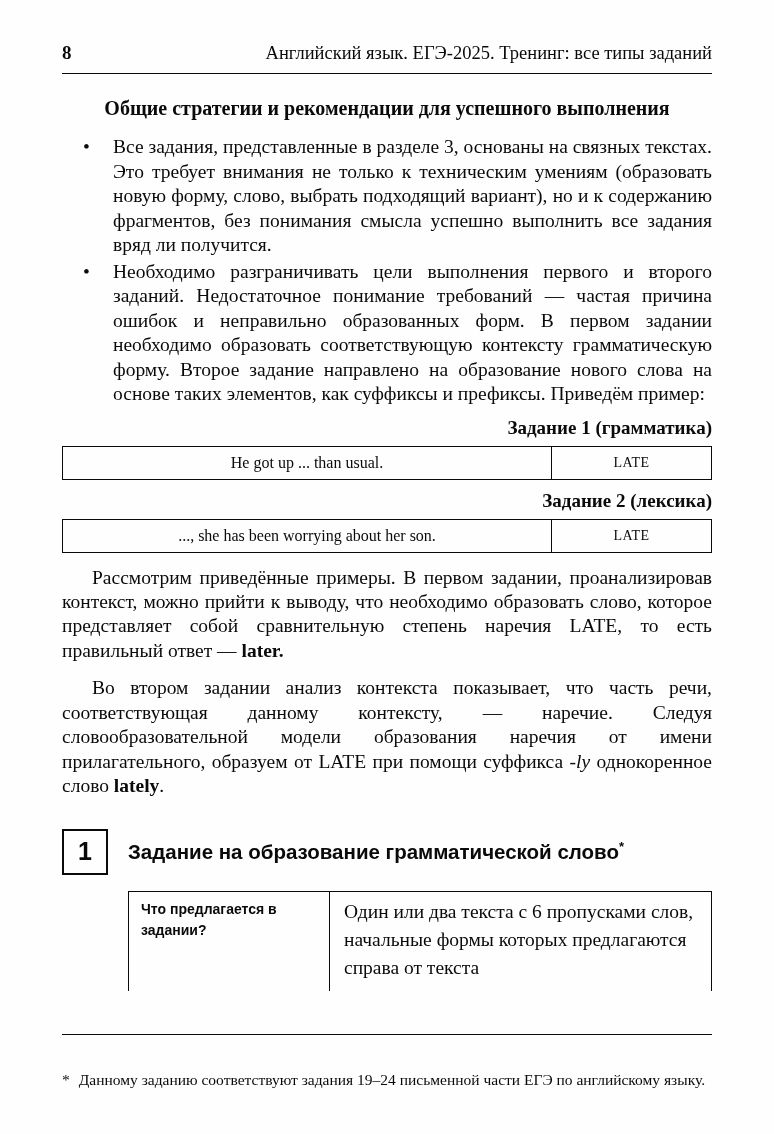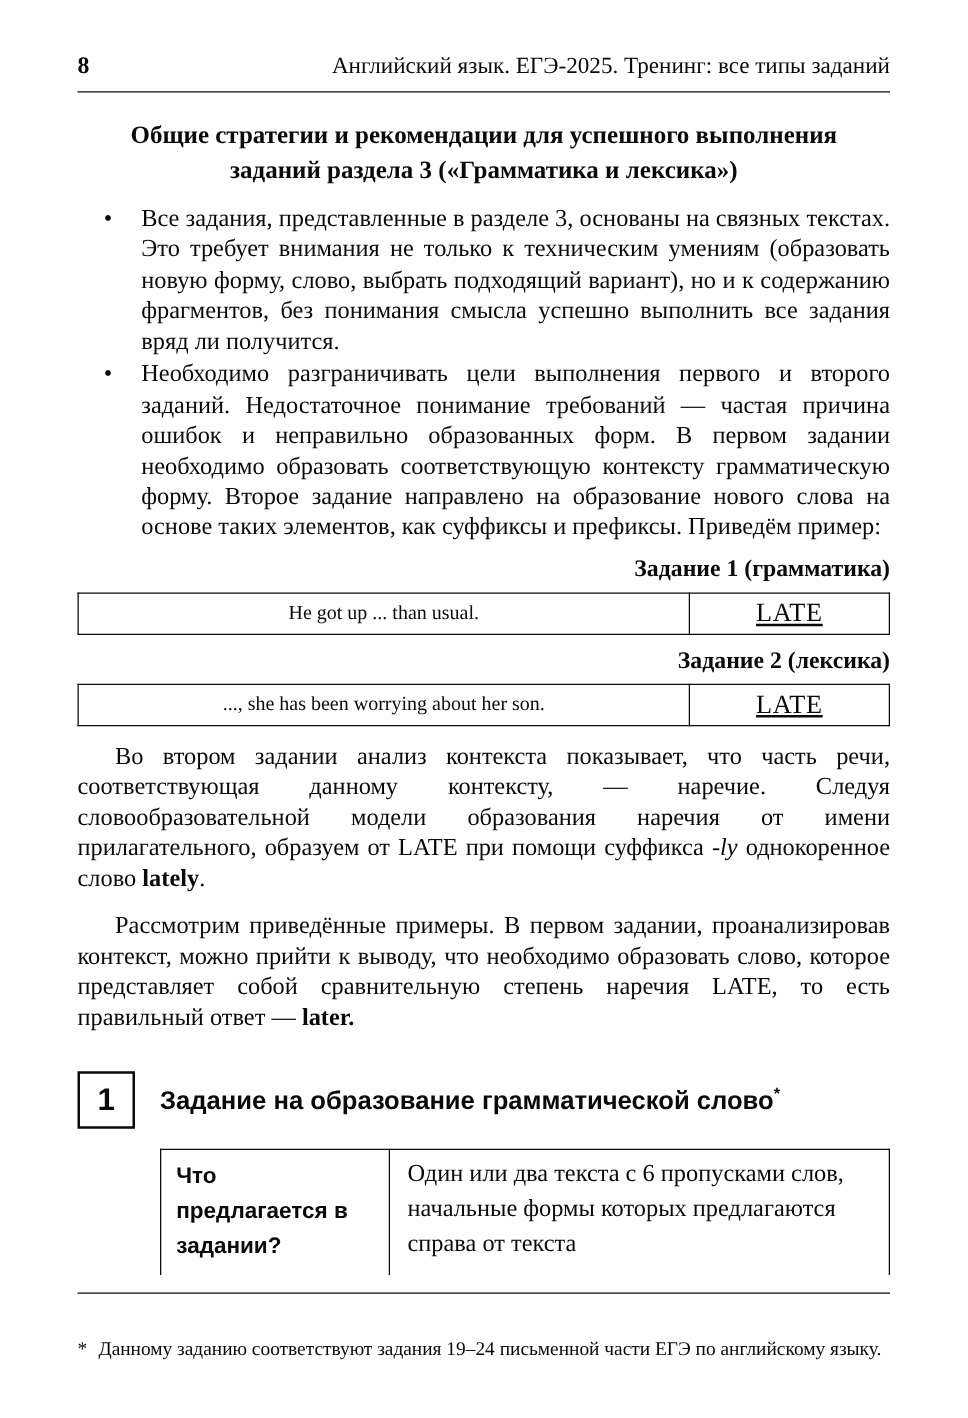--- a/index.html
+++ b/index.html
@@ -60,21 +60,21 @@
     margin-top:7px;
   }
   table.ex-table td {
     border:1.2px solid #0a0a0a;
     height:33px;
     text-align:center;
     vertical-align:middle;
     font-size:16px;
     padding:2px 6px;
   }
-  table.ex-table td.ex-answer { width:160px; font-size:21px; letter-spacing:0.5px;text-decoration:underline; }
+  table.ex-table td.ex-answer { width:160px; font-size:14px; letter-spacing:0.5px; }
 
   
   .body-par {
     margin-top:13px;
     text-align:justify;
     text-indent:30px;
     font-size:19.5px;
     line-height:1.255;
   }
   .body-par b { font-weight:bold; }
@@ -107,24 +107,24 @@
     margin-top:16px;
     margin-left:66px;
     width:calc(100% - 66px);
   }
   table.task-table td {
     border:1.3px solid #0a0a0a;
     border-bottom:none;
     vertical-align:top;
   }
   td.task-q {
-    width:183px;
+    width:201px;
     font-family:"Liberation Sans", sans-serif;
     font-weight:bold;
-    font-size:18px;
+    font-size:14px;
     line-height:1.55;
     padding:7px 12px 9px 12px;
   }
   td.task-a {
     font-size:19.5px;
     line-height:1.44;
     padding:6px 14px 9px 14px;
   }
 
   
@@ -150,21 +150,20 @@
 
 <div class="page">
 
   <div class="runhead">
     <span class="pnum">8</span>
     <span class="rtitle">Английский язык. ЕГЭ-2025. Тренинг: все типы заданий</span>
   </div>
 
   <h1 class="main-heading">
     <span>Общие стратегии и рекомендации для успешного выполнения</span>
-    <span>заданий раздела 3 («Грамматика и лексика»)</span>
   </h1>
 
   <ul class="bullets">
     <li>
       <span class="bullet-dot">•</span>
       <span>Все задания, представленные в разделе 3, основаны на связных текстах. Это требует внимания не только к техническим умениям (образовать новую форму, слово, выбрать подходящий вариант), но и к содержанию фрагментов, без понимания смысла успешно выполнить все задания вряд ли получится.</span>
     </li>
     <li>
       <span class="bullet-dot">•</span>
       <span>Необходимо разграничивать цели выполнения первого и второго заданий. Недостаточное понимание требований — частая причина ошибок и неправильно образованных форм. В первом задании необходимо образовать соответствующую контексту грамматическую форму. Второе задание направлено на образование нового слова на основе таких элементов, как суффиксы и префиксы. Приведём пример:</span>
@@ -184,23 +183,23 @@
   <div class="ex-caption">Задание 2 (лексика)</div>
   <table class="ex-table">
     <tbody>
         <tr>
       <td class="ex-sentence">..., she has been worrying about her son.</td>
       <td class="ex-answer">LATE</td>
     </tr>
   </tbody>
     </table>
 
+  <p class="body-par"><span>Рассмотрим приведённые примеры. В первом задании, проанализировав контекст, можно прийти к выводу, что необходимо образовать слово, которое представляет собой сравнительную степень наречия LATE, то есть правильный ответ — </span><b>later.</b></p>
+
   <p class="body-par"><span>Во втором задании анализ контекста показывает, что часть речи, соответствующая данному контексту, — наречие. Следуя словообразовательной модели образования наречия от имени прилагательного, образуем от LATE при помощи суффикса </span><i>-ly</i><span> однокоренное слово </span><b>lately</b><span>.</span></p>
-
-  <p class="body-par"><span>Рассмотрим приведённые примеры. В первом задании, проанализировав контекст, можно прийти к выводу, что необходимо образовать слово, которое представляет собой сравнительную степень наречия LATE, то есть правильный ответ — </span><b>later.</b></p>
 
   <div class="task-head">
     <div class="task-num-box">1</div>
     <div class="task-title"><span>Задание на образование грамматической слово</span><sup>*</sup></div>
   </div>
 
   <table class="task-table">
     <tbody>
         <tr>
       <td class="task-q">Что предлагается в задании?</td>

